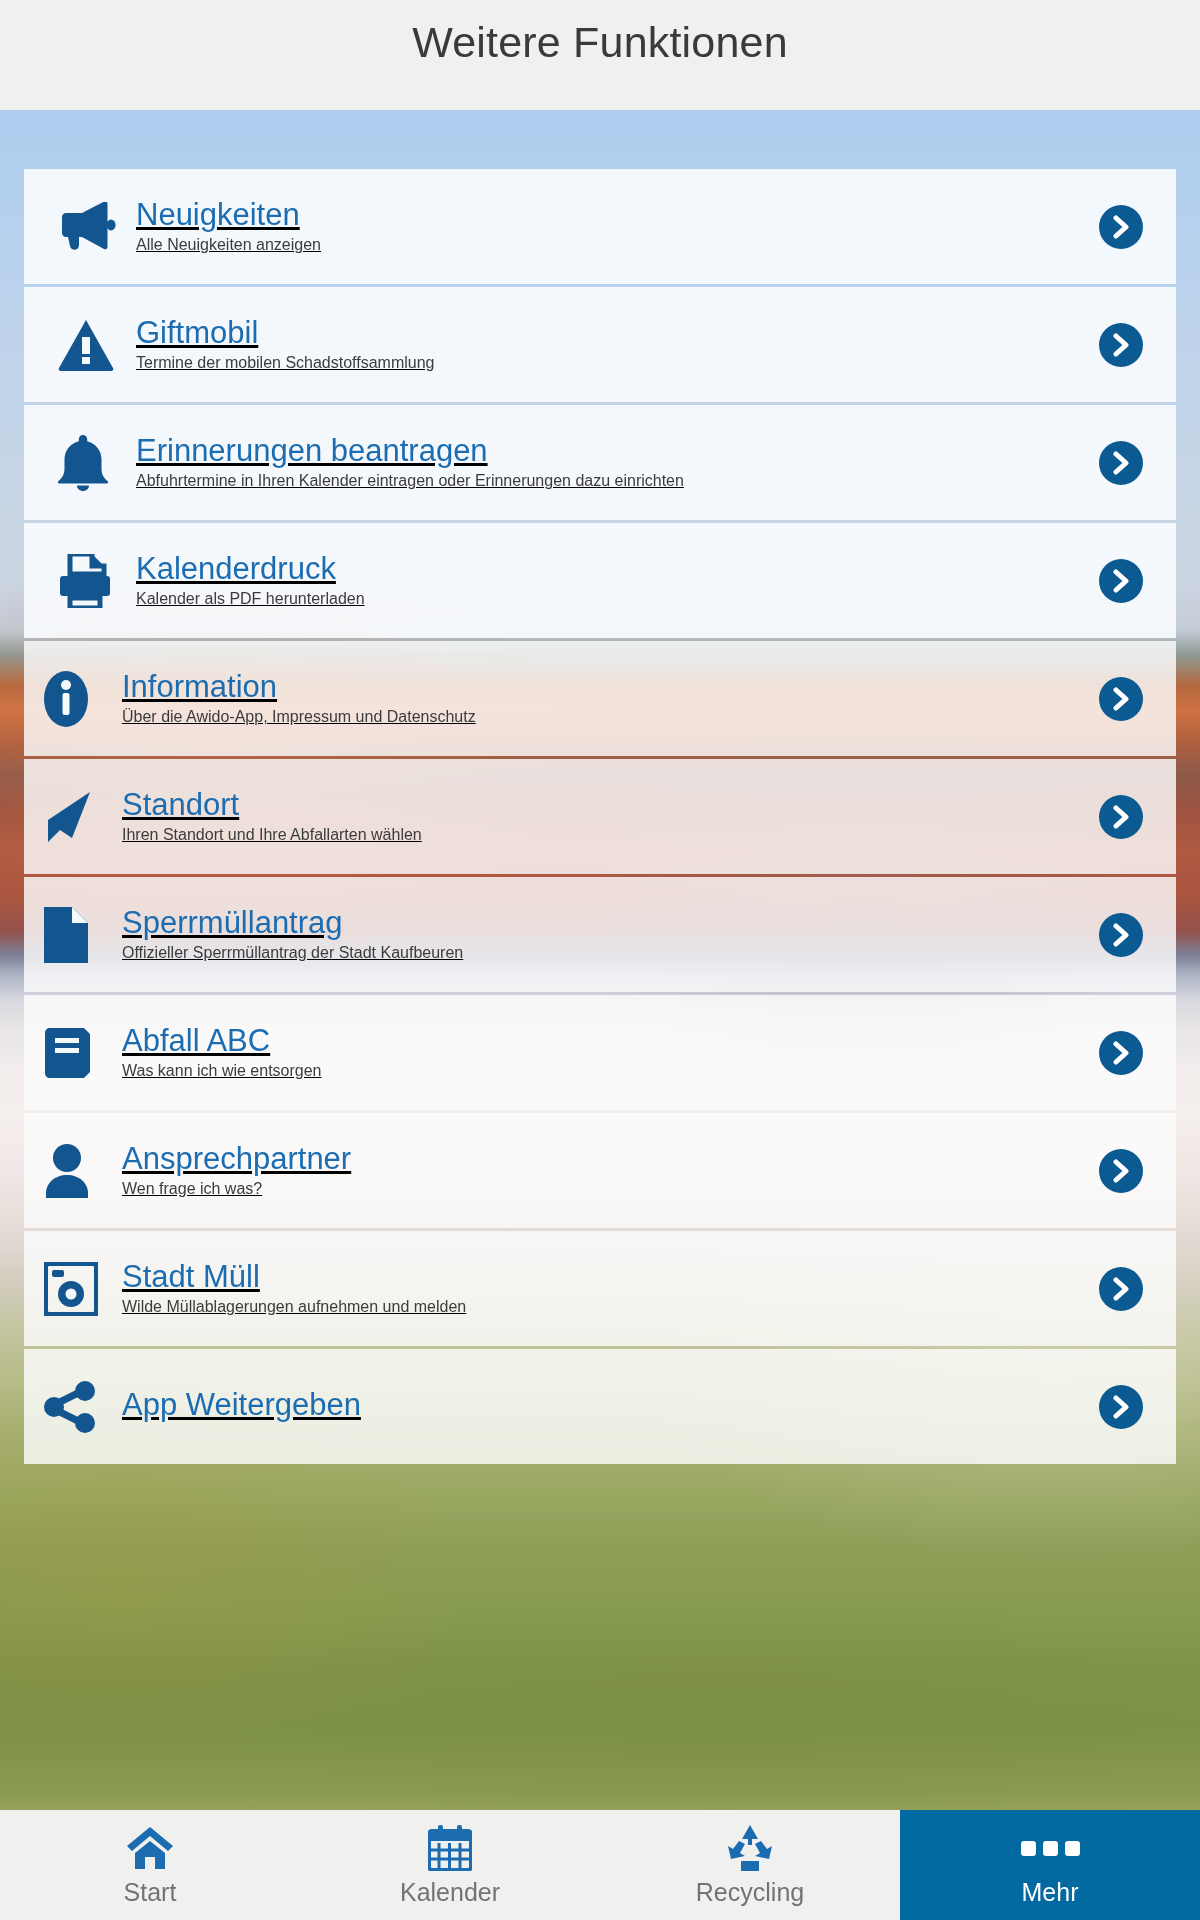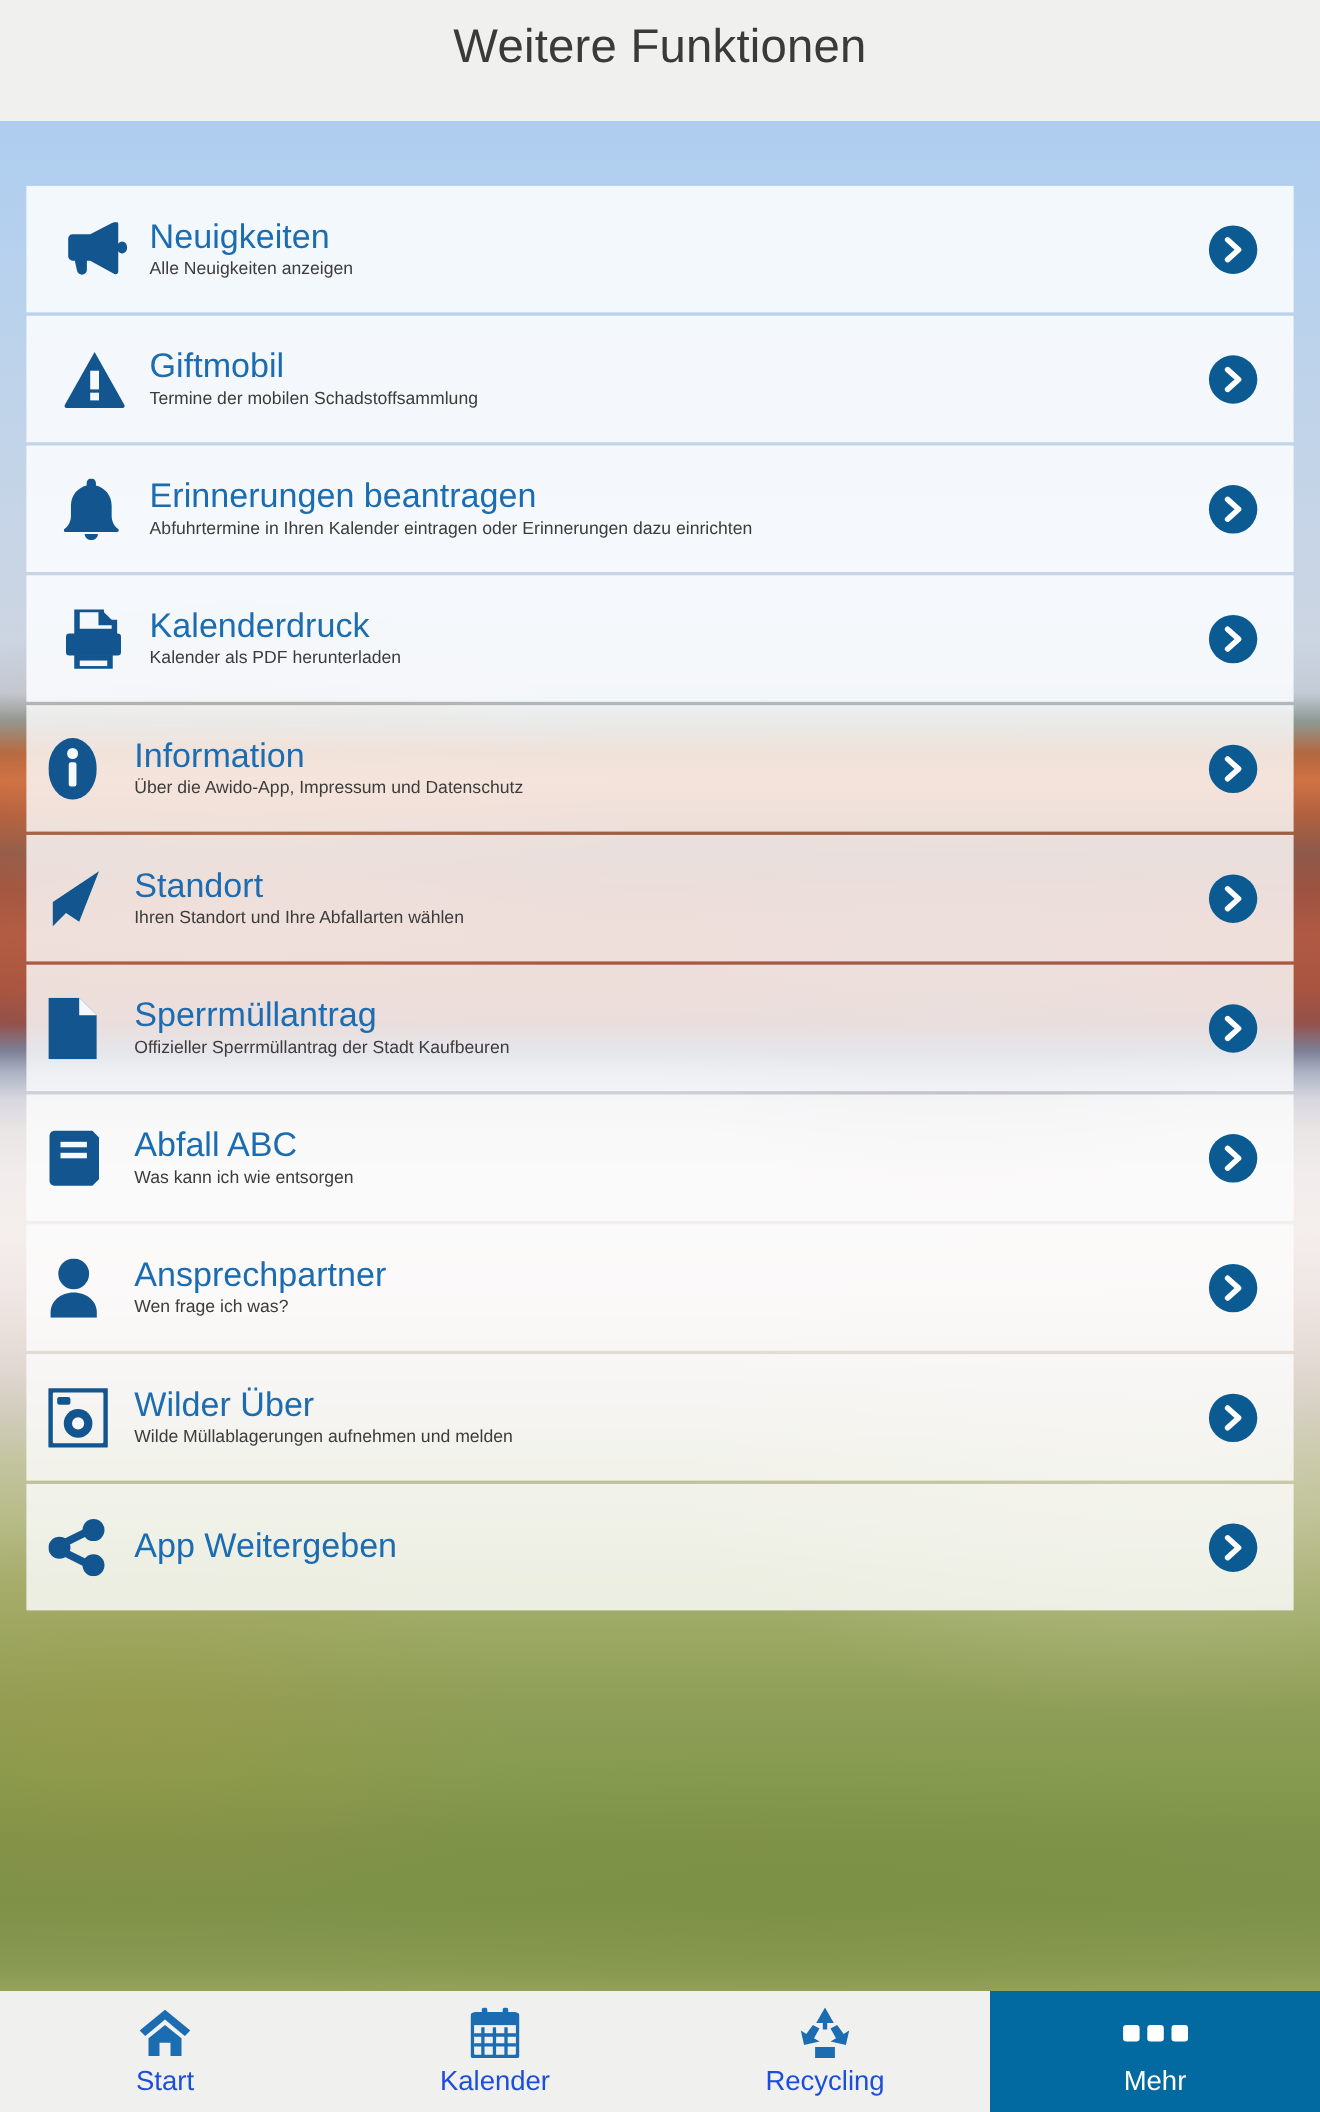--- a/index.html
+++ b/index.html
@@ -88,20 +88,21 @@
       radial-gradient(ellipse 700px 240px at 60% 96%, rgba(120,140,60,0.22), rgba(120,140,60,0) 70%);
   }
 
   
   .list-area {
     position:absolute;
     top:110px; left:0;
     width:1200px; height:1700px;
     z-index:10;
     padding:59px 24px 0 24px;
+    text-decoration:underline;
   }
 
   .card {
     position:relative;
     width:1152px;
     height:115px;
     margin-bottom:3px;
     background:rgba(250,252,254,0.90);
     display:flex;
     align-items:center;
@@ -164,21 +165,21 @@
     display:flex;
     z-index:40;
   }
   .tab {
     flex:1;
     display:flex;
     flex-direction:column;
     align-items:center;
     justify-content:center;
     gap:9px;
-    color:#1d4ed8;
+    color:#737373;
   }
   .tab.active {
     background:#0369a1;
     color:#ffffff;
   }
   .tab-icon { height:46px; display:flex; align-items:center; justify-content:center; }
   .tab-icon svg { display:block; }
   .tab-label {
     font-size:25px;
     line-height:1;
@@ -393,21 +394,21 @@
     <div class="card translucent">
       <div class="card-icon">
         <svg width="54" height="54" viewBox="0 0 54 54" fill="#12558f">
           <rect x="1" y="1" width="52" height="52" rx="4" fill="none" stroke="#12558f" stroke-width="6"></rect>
           <rect x="8" y="8" width="12" height="7" rx="2"></rect>
           <circle cx="27" cy="32" r="13"></circle>
           <circle cx="27" cy="32" r="5.5" fill="#f6f9fc"></circle>
         </svg>
       </div>
       <div class="card-text">
-        <div class="card-title">Wilder Über</div>
+        <div class="card-title">Stadt Müll</div>
         <div class="card-sub">Wilde Müllablagerungen aufnehmen und melden</div>
       </div>
       <div class="chevron">
         <div class="chevron-circle">
           <svg width="20" height="24" viewBox="0 0 20 24">
               <path d="M5 3 L15 12 L5 21" stroke="#fff" stroke-width="5" fill="none" stroke-linecap="round" stroke-linejoin="round"></path>
             </svg>
         </div>
       </div>
     </div>

